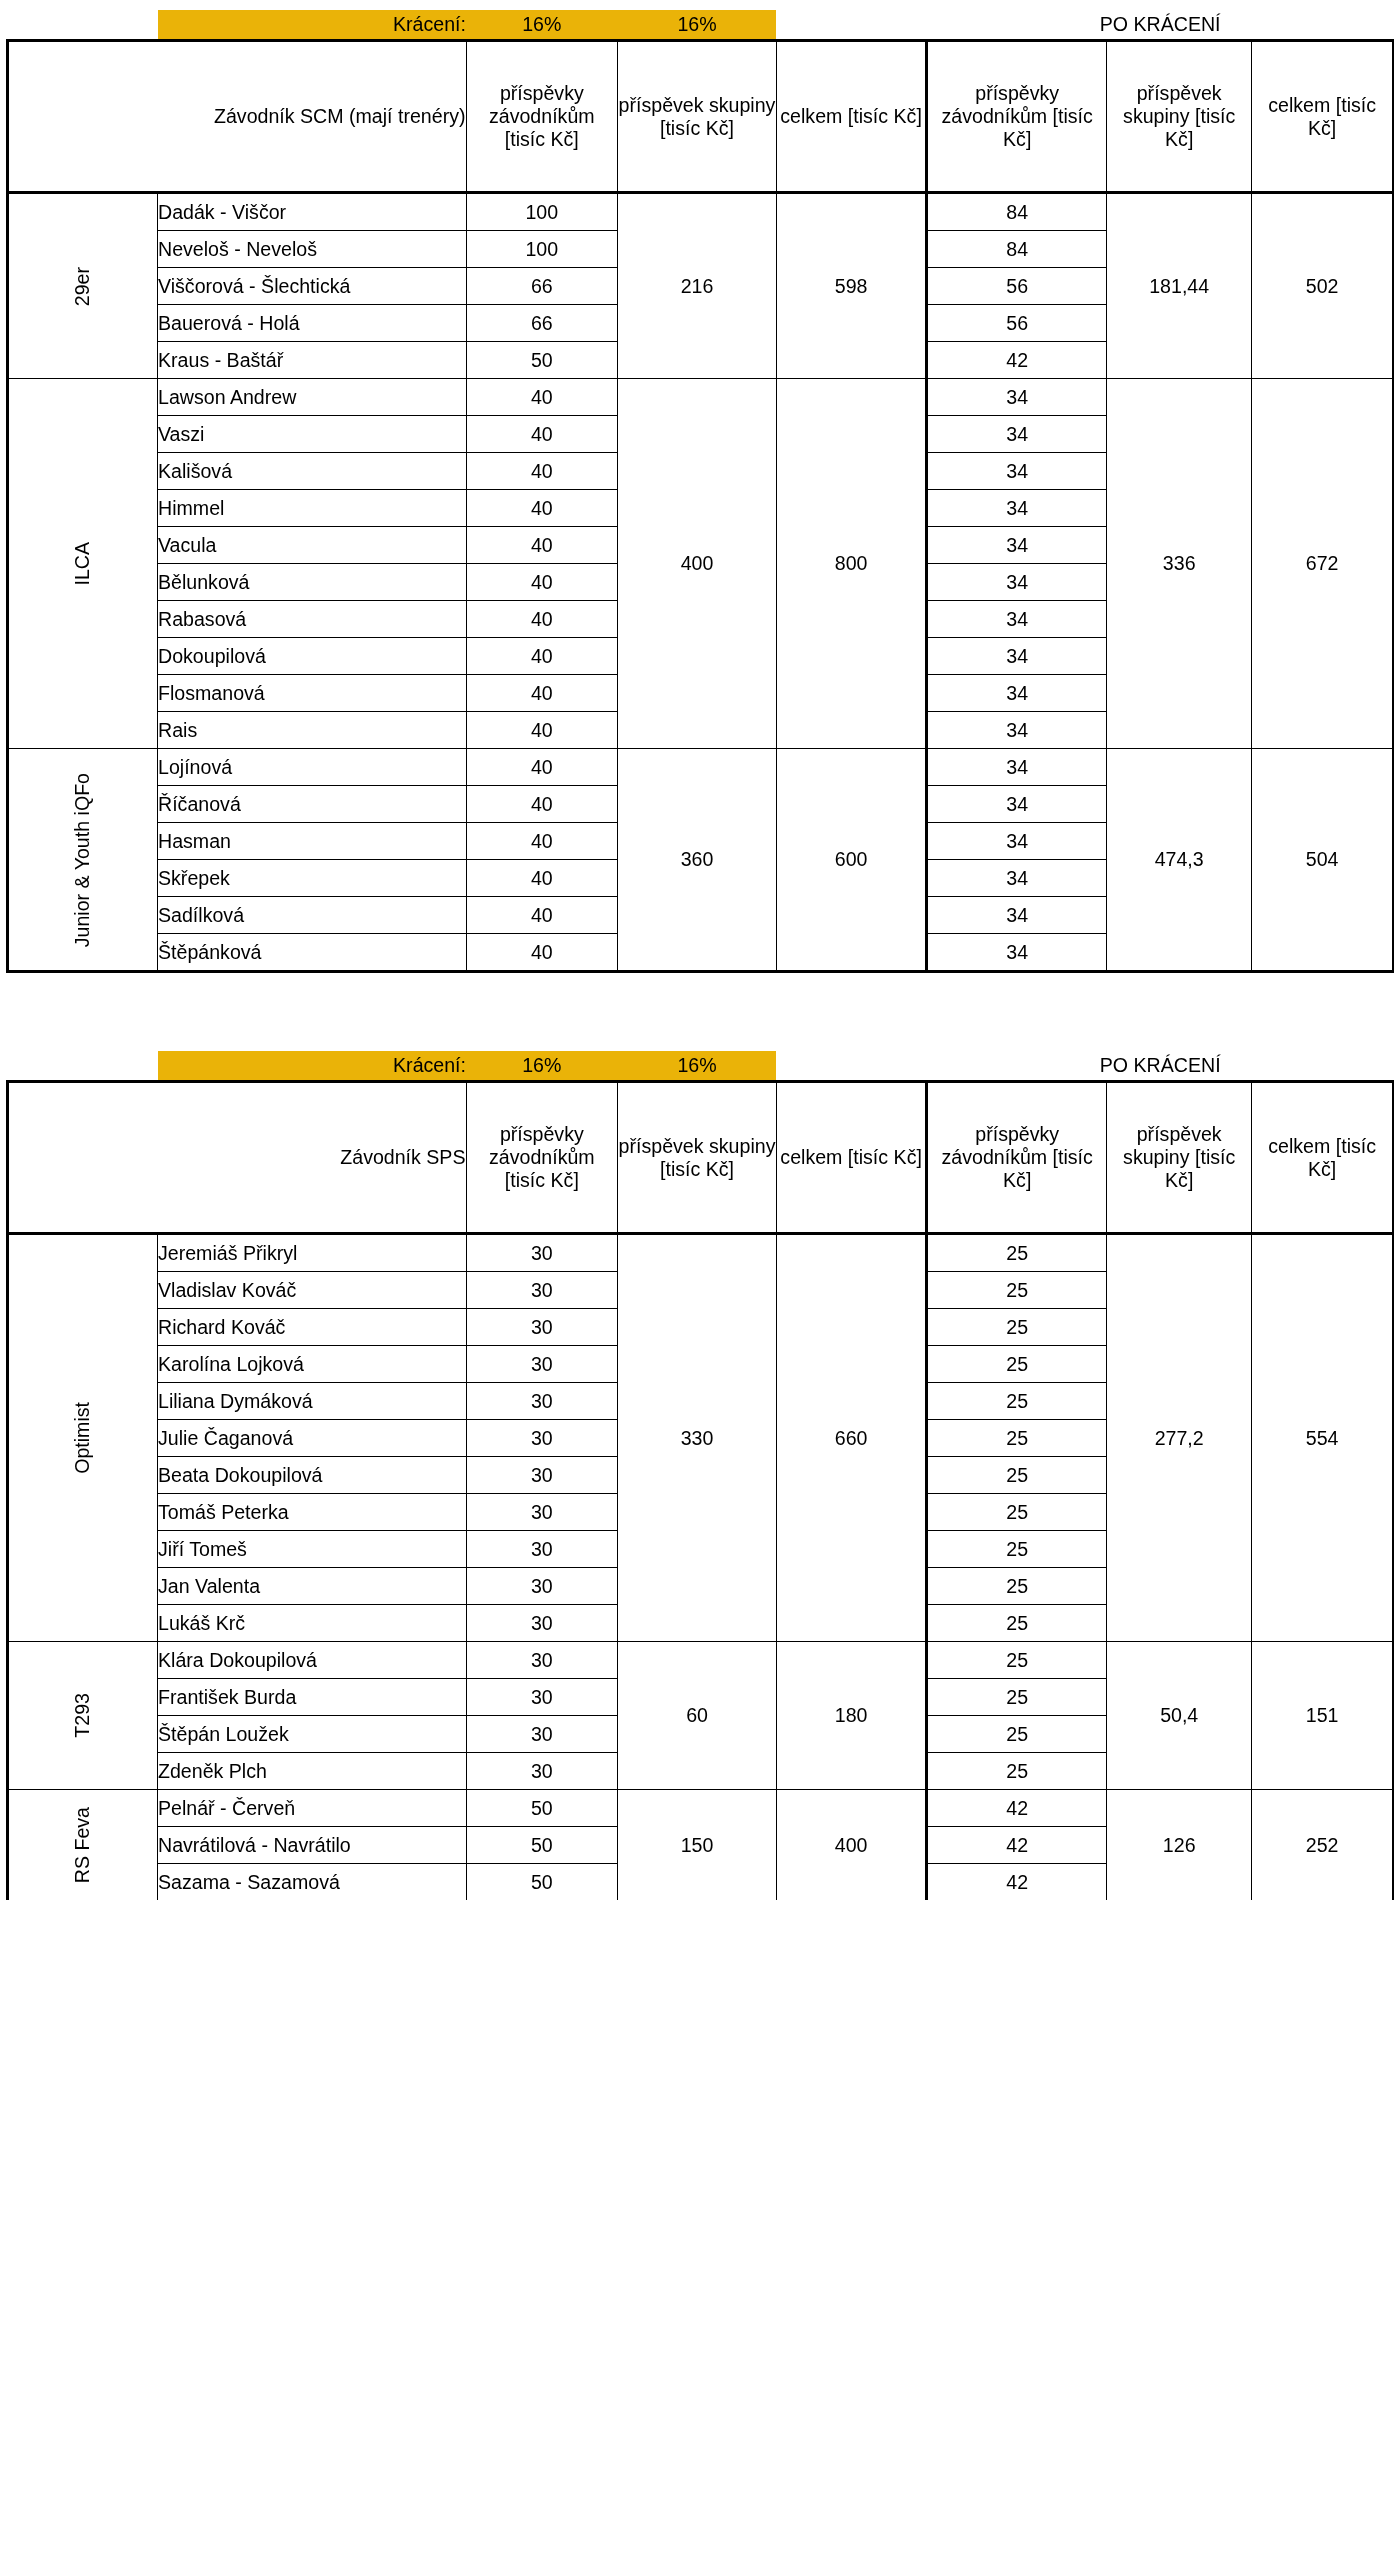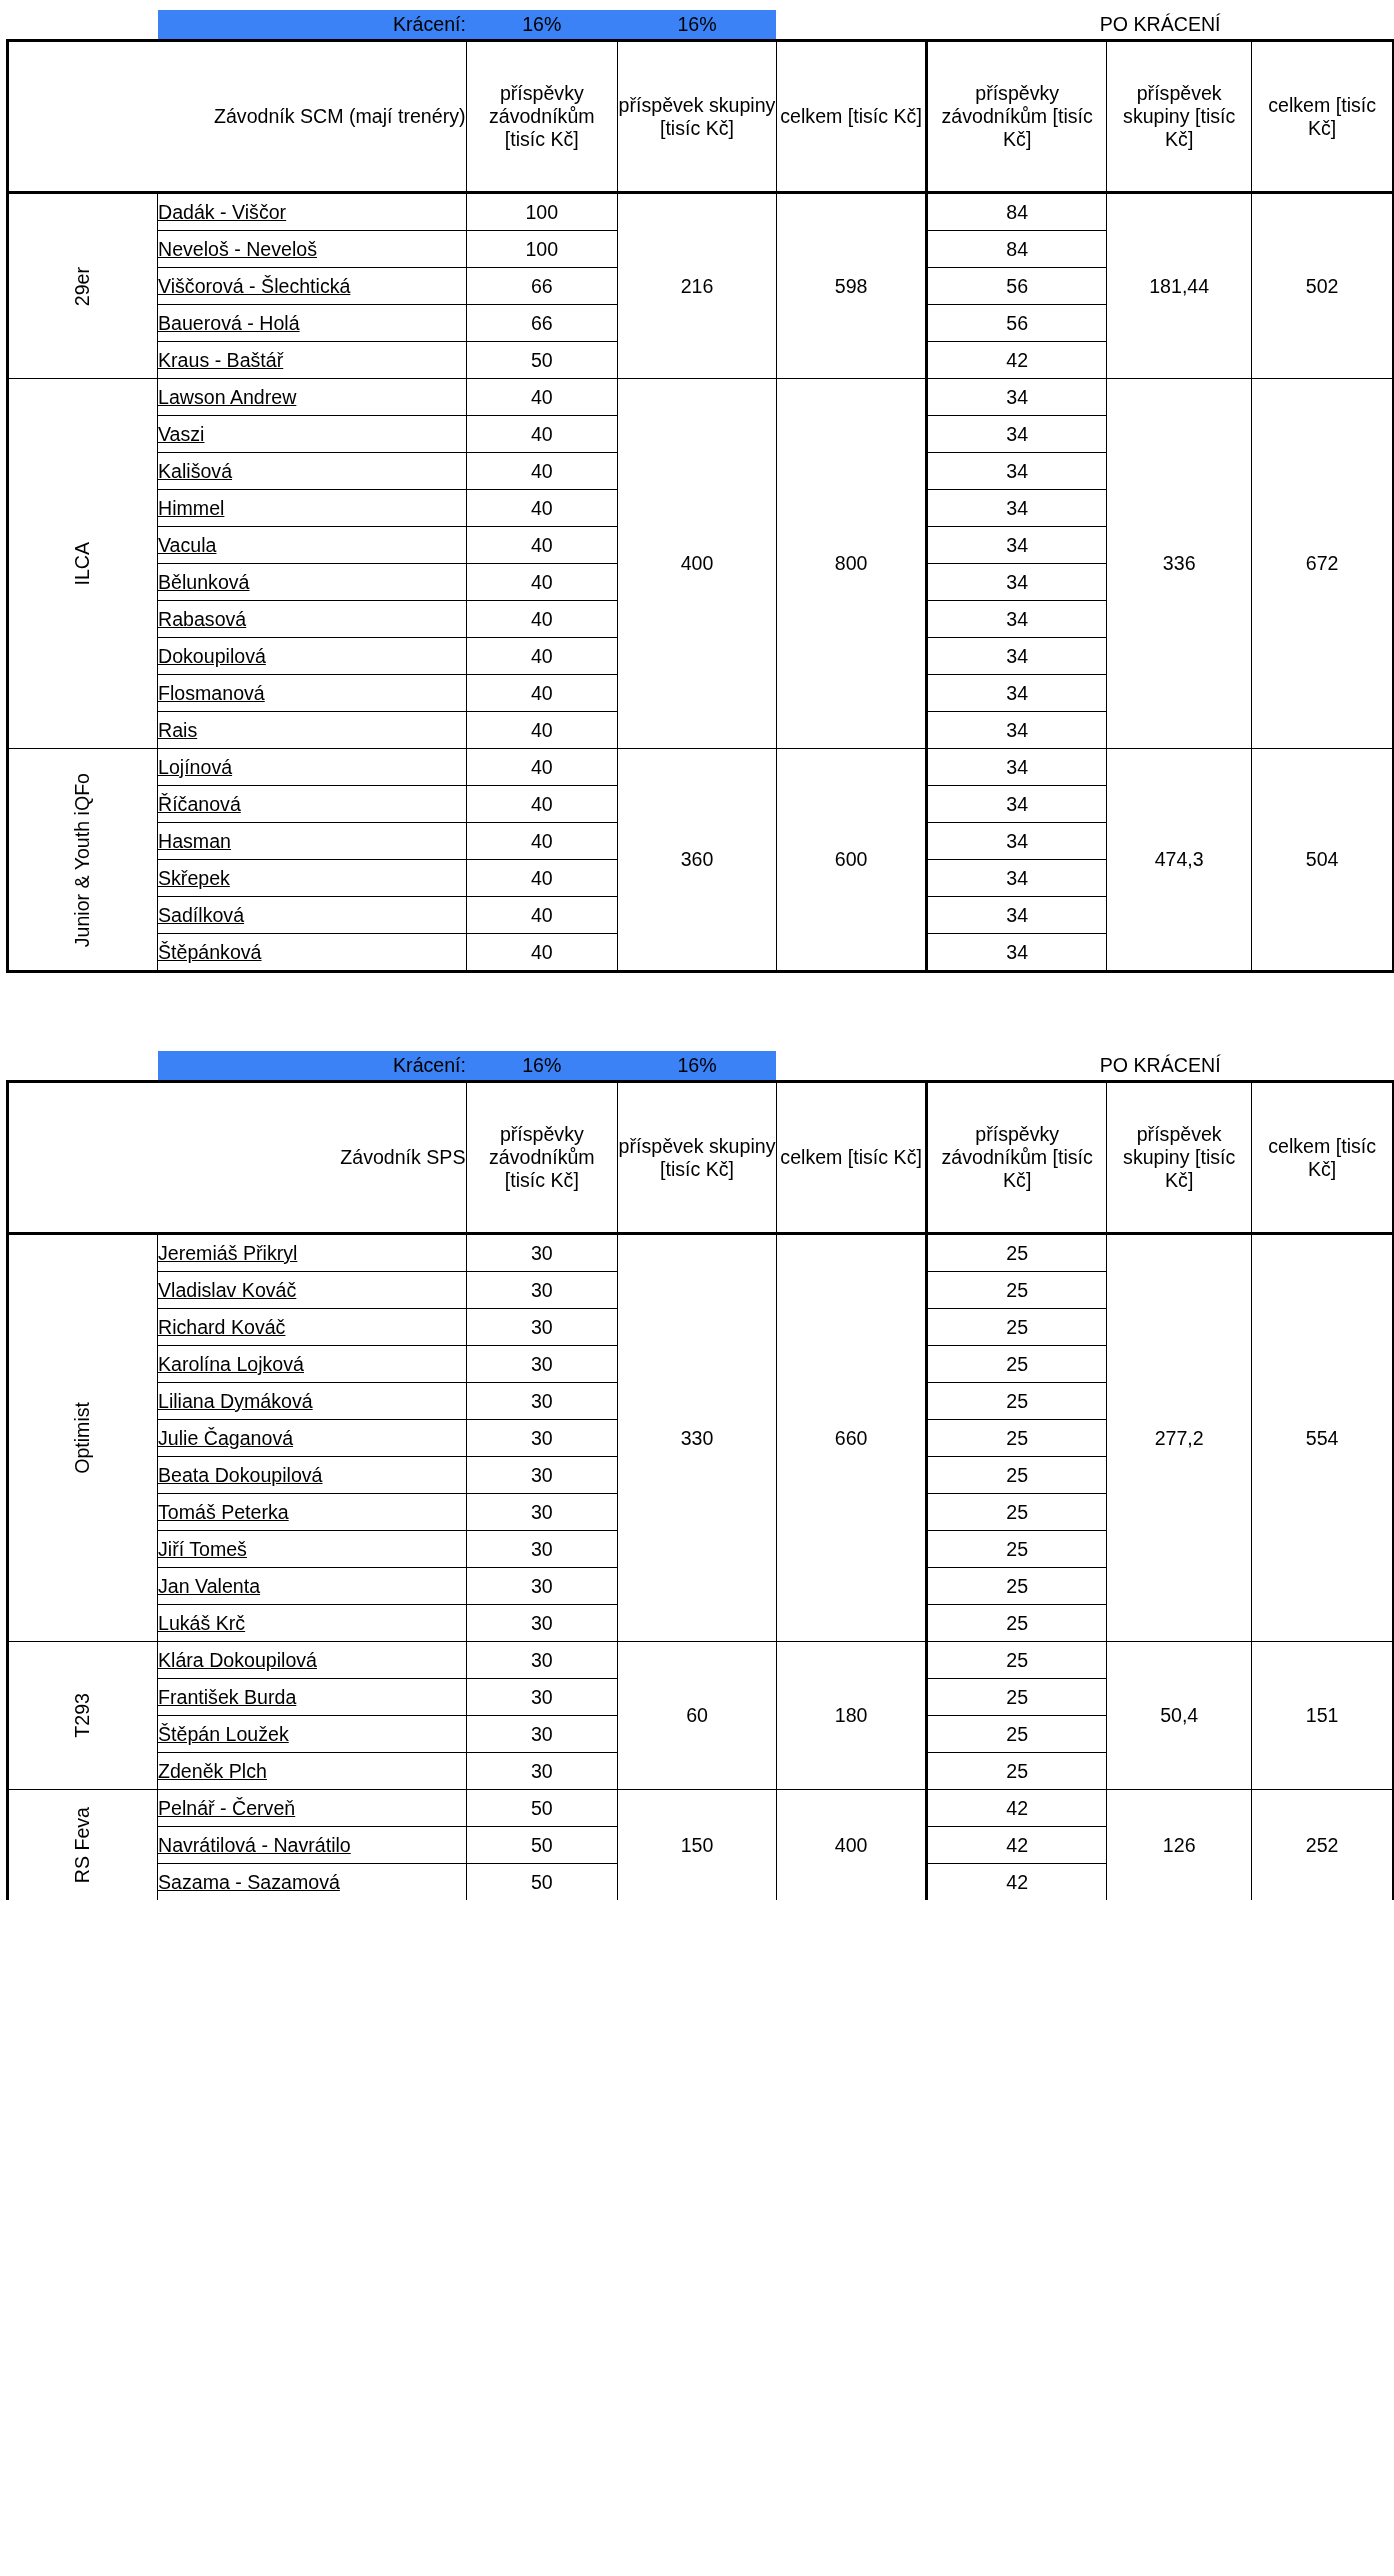--- a/index.html
+++ b/index.html
@@ -45,21 +45,21 @@
   .thick-right  { border-right: 3.6px solid #000; }
   .thin-b       { border-bottom: 1.5px solid #000; }
   .thin-r       { border-right: 1.5px solid #000; }
   .thin-l       { border-left: 1.5px solid #000; }
   .thin-t       { border-top: 1.5px solid #000; }
 
   .center { text-align: center; }
   .bold   { font-weight: normal; }
 
   .krac-row td { height: 29px; font-size: 19.6px; }
-  .yellow { background: #3b82f6; }
+  .yellow { background: #eab308; }
 
   .krac-label {
     text-align: right;
     padding-right: 8.7px;
     font-weight: normal;
   }
 
   .hdr-cell {
     text-align: center;
     font-size: 19px;
@@ -74,21 +74,20 @@
     font-size: 19.6px;
   }
 
   .data-row td { height: 36px; }
   .name-cell {
     text-align: left;
     padding-left: 8.7px;
     font-size: 19.6px;
     white-space: nowrap;
     overflow: hidden;
-    text-decoration: underline;
   }
   .num-cell {
     text-align: center;
     font-size: 19.6px;
   }
 
   .vert {
     writing-mode: vertical-rl;
     transform: rotate(180deg);
     text-align: center;

